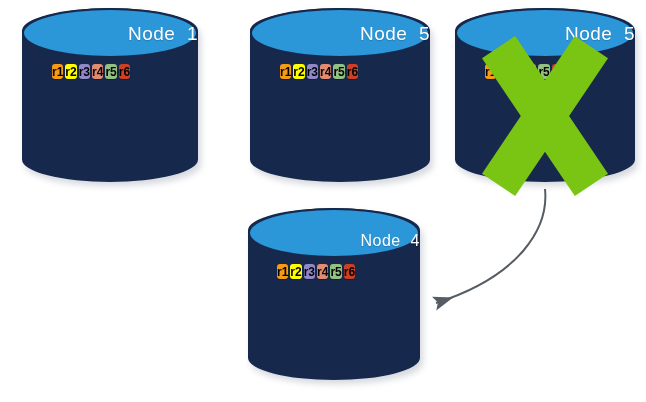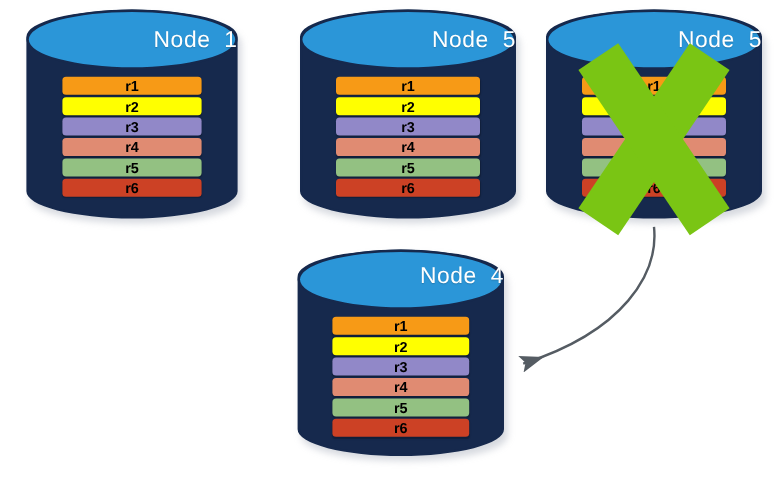--- a/index.html
+++ b/index.html
@@ -40,21 +40,21 @@
     color:#ffffff;
     font-weight:normal;
     letter-spacing:.5px;
     white-space:pre;
     z-index:4;
     text-shadow:0 1px 1px rgba(0,0,0,.18);
   }
   .rows{
     position:absolute;
     z-index:3;
-    display:flex;flex-direction:column;
+    display:flex;flex-direction:row;
   }
   .row{
     position:relative;
     border-radius:3px;
     color:#000000;
     font-weight:bold;
     text-align:center;
     line-height:1;
     display:flex;align-items:center;justify-content:center;
     box-shadow:0 1px 1px rgba(0,0,0,.25);
@@ -159,21 +159,21 @@
 
   <div class="cross" style="left:497px;top:46px;width:96px;height:140px;">
     <div class="cross-bar" style="width:40px;height:166px;margin-left:-20px;margin-top:-83px;transform:rotate(34deg);"></div>
     <div class="cross-bar" style="width:40px;height:166px;margin-left:-20px;margin-top:-83px;transform:rotate(-34deg);"></div>
   </div>
 
   <div class="node" style="left:248px;top:208px;width:172px;height:172px;">
     <div class="cyl-shadow"></div>
     <div class="cyl-body"></div>
     <div class="cyl-top" style="height:50px;"></div>
-    <div class="node-label" style="top:12px;font-size:19px;">Node  4</div>
+    <div class="node-label" style="top:24px;font-size:16px;">Node  4</div>
     <div class="rows" style="left:29px;top:56px;width:114px;gap:2px;">
       <div class="row" style="height:15px;font-size:12px;background:#f79a16;">
         <span>r1</span>
       </div>
       <div class="row" style="height:15px;font-size:12px;background:#ffff00;">
         <span>r2</span>
       </div>
       <div class="row" style="height:15px;font-size:12px;background:#9188c8;">
         <span>r3</span>
       </div>

